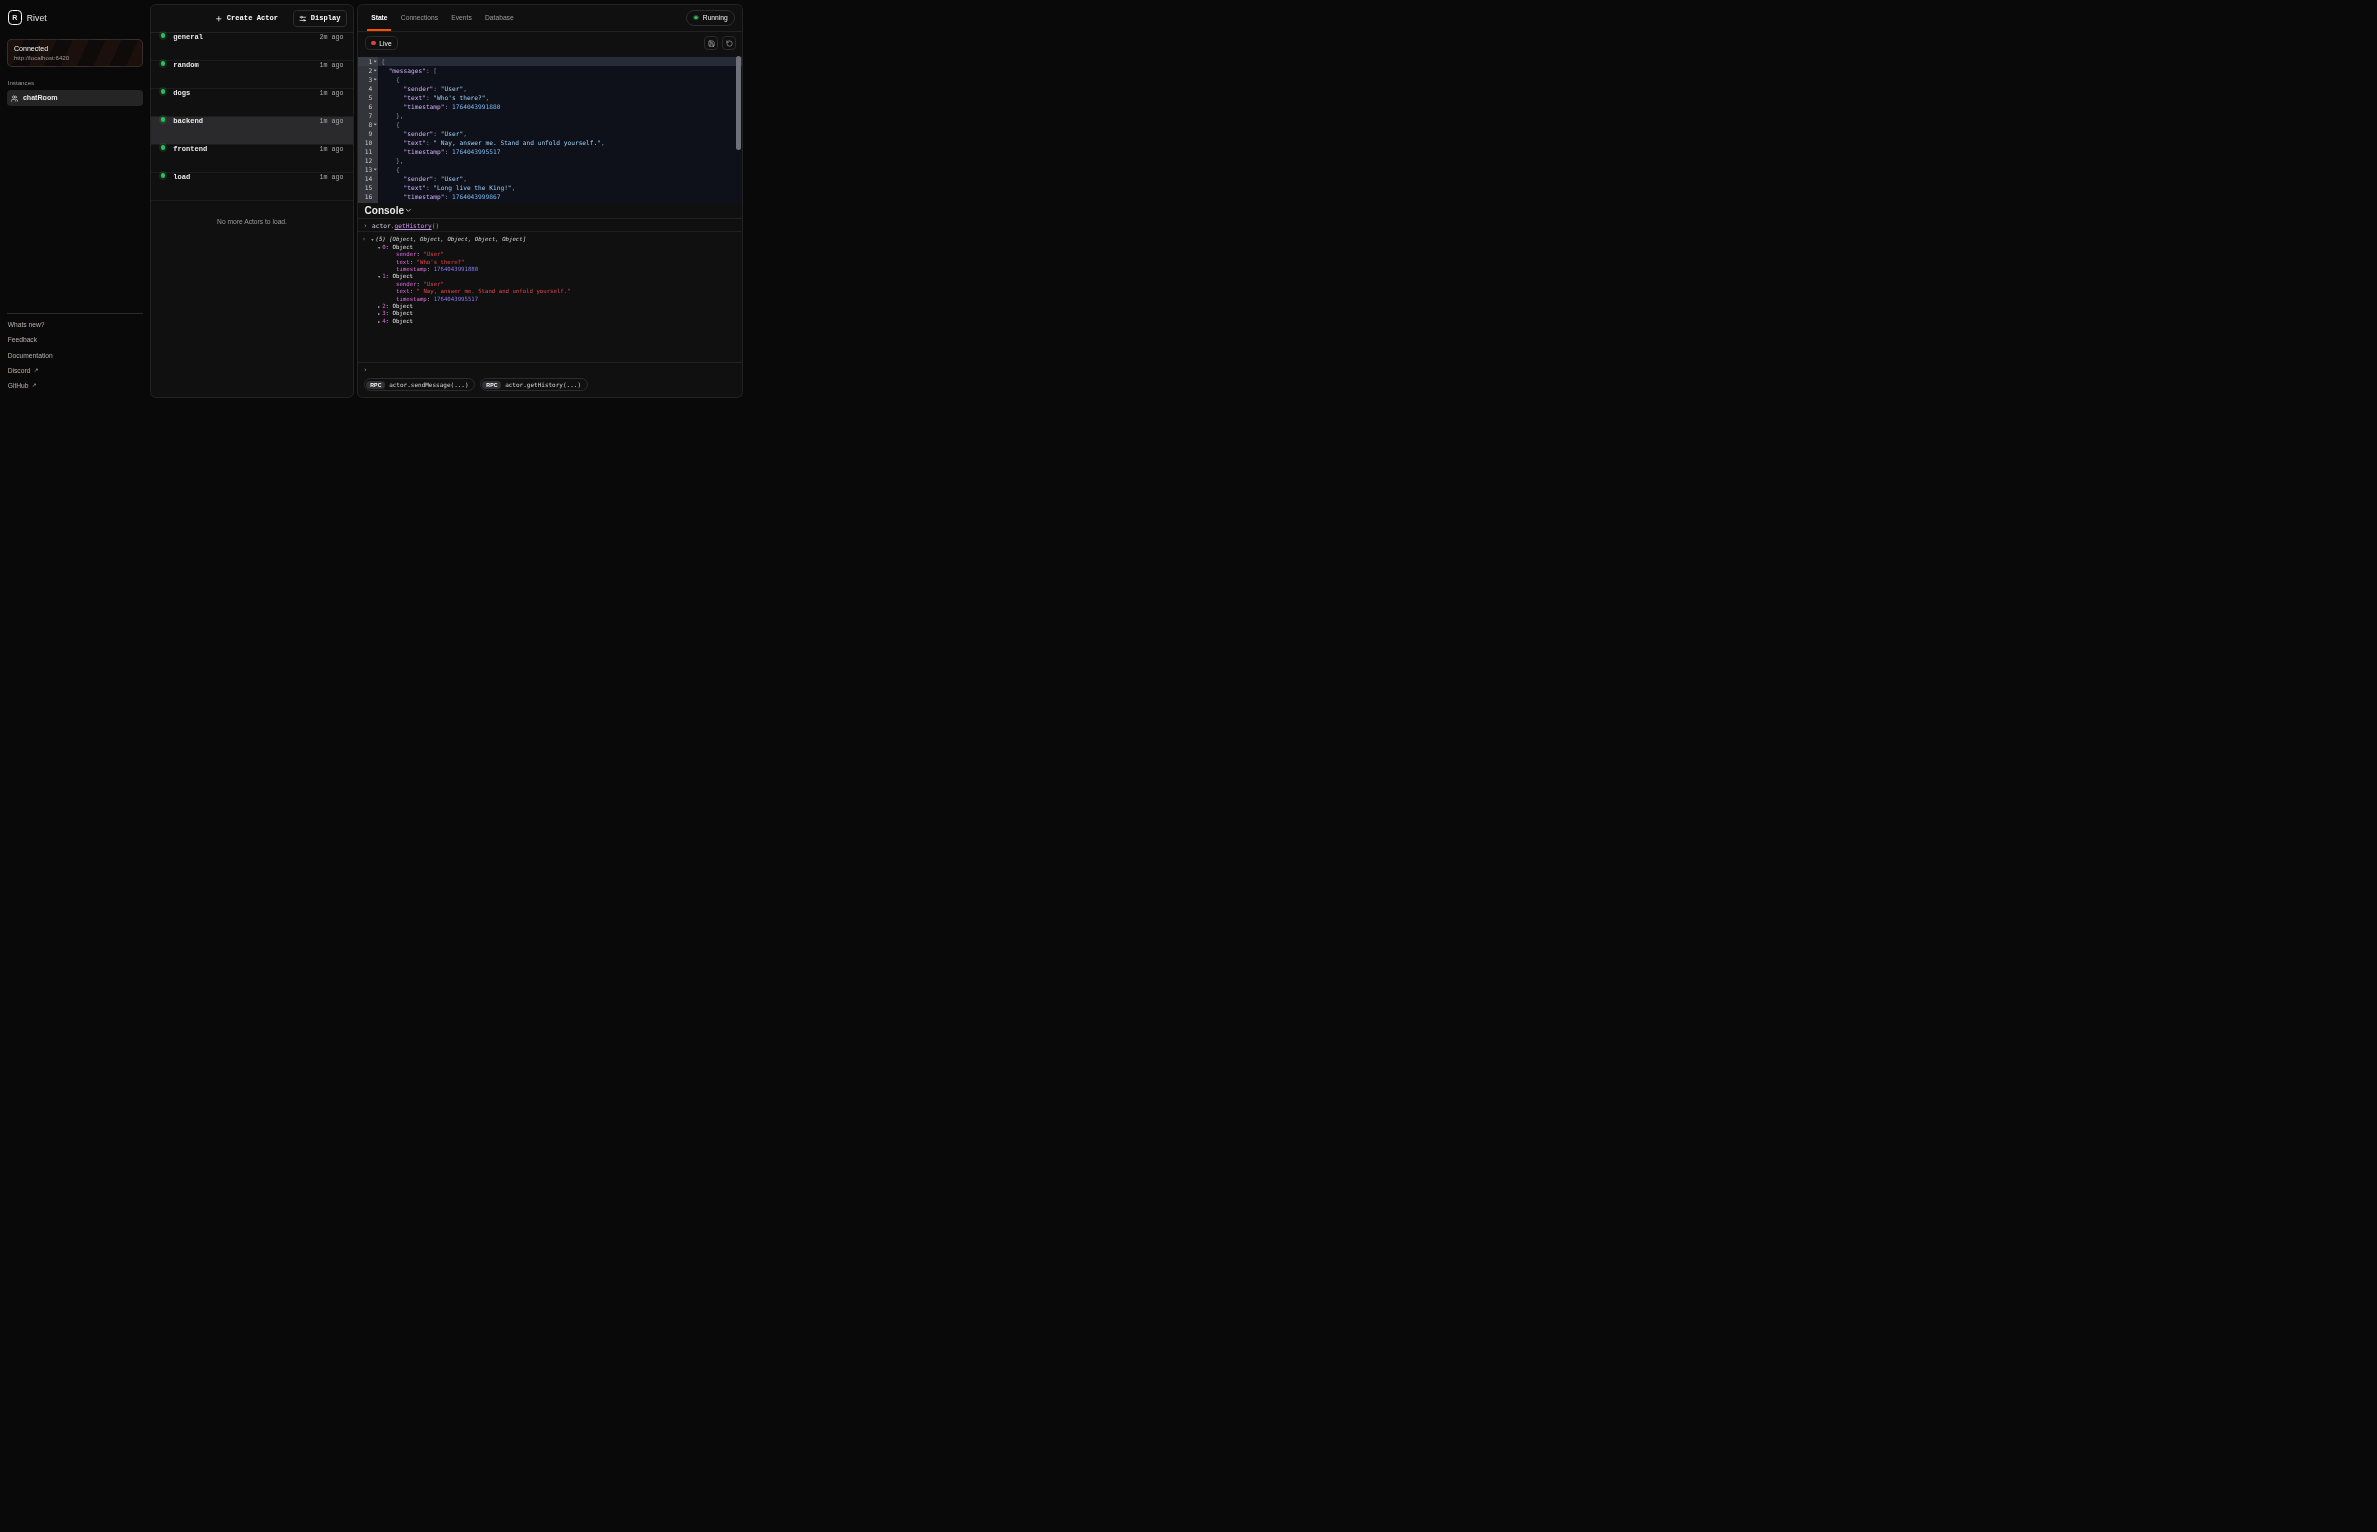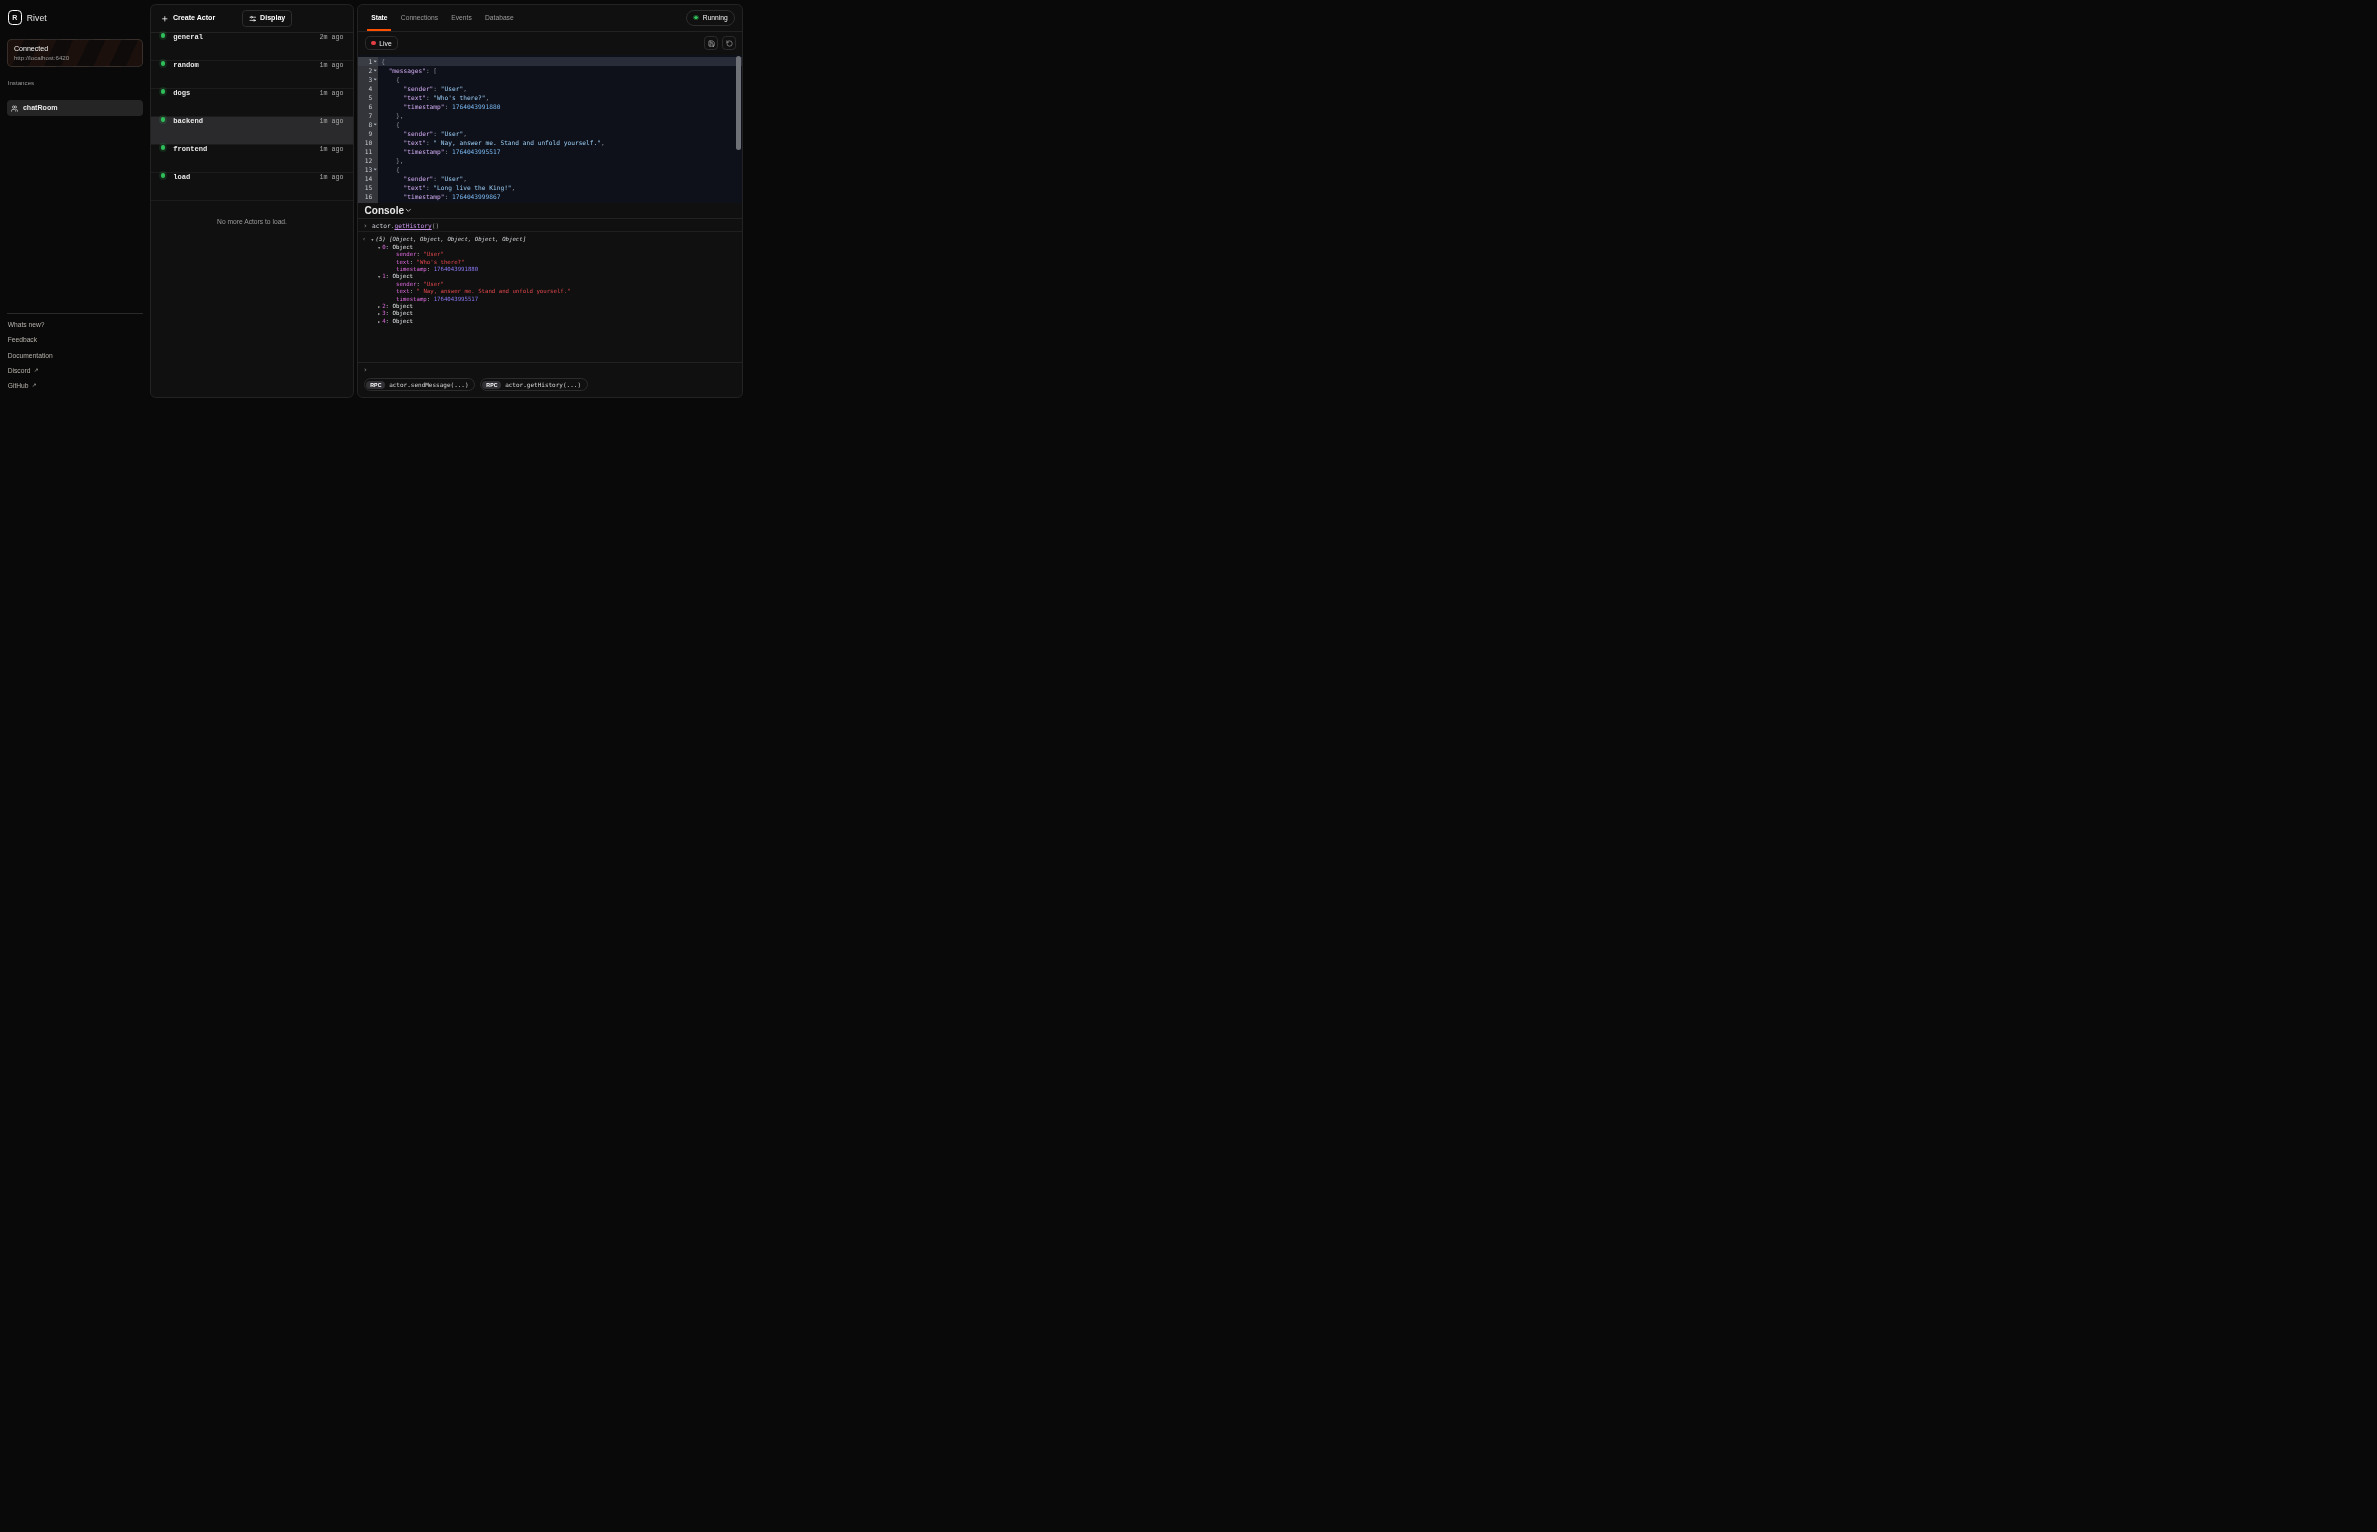--- a/index.html
+++ b/index.html
@@ -12,35 +12,35 @@
   .brand { display:flex; align-items:center; gap:4.8px; padding:3.8px 1px; cursor:pointer; }
   .brand-box { width:14.3px; height:14.3px; border:1.2px solid #fff; border-radius:4.3px;
     display:flex; align-items:center; justify-content:center; font-weight:800; font-size:7.1px; }
   .brand-name { font-size:8.6px; font-weight:400; letter-spacing:0.1px; }
   .conn-card { margin-top:10.5px; border:0.5px solid rgba(255,255,255,.13); border-radius:4.8px;
     padding:4.8px 6.2px; background:repeating-linear-gradient(115deg,#1b100b 0 14.3px,#0f0b0a 14.3px 29.5px); }
   .conn-status { font-size:7.1px; color:#f2f2f2; }
   .conn-url { font-size:6.2px; color:#9b9b9b; margin-top:1.4px; }
   .section-label { margin:12.4px 1px 3.8px; font-size:6.2px; color:#9b9b9b; }
   .instance-item { display:flex; align-items:center; gap:4.3px; background:#252525; border-radius:3.8px;
-    height:16px; padding:0 4.8px; cursor:pointer;margin-top:10px; }
+    height:16px; padding:0 4.8px; cursor:pointer; }
   .instance-item .label { font-size:7.1px; font-weight:600; }
   .sidebar-spacer { flex:1; }
   .sidebar-divider { border-top:0.5px solid #2a2a2a; margin:0 0 4.8px; }
   .foot-link { display:flex; align-items:center; gap:3.3px; font-size:6.7px; color:#b7b2ac;
     padding:2.4px 1px; margin-bottom:3.3px; cursor:pointer; }
   .ext-arrow { font-size:5.7px; color:#b7b2ac; }
 
   
   .card { background:#101010; border:0.5px solid #232323; border-radius:5.7px; margin:3.8px 0; overflow:hidden; }
 
   
   .actors-card { width:204px; flex:none; margin-left:1px; margin-right:1.9px; display:flex; flex-direction:column; }
   .actors-header { height:28px; flex:none; border-bottom:0.5px solid #222; display:flex; align-items:center;
-    justify-content:flex-start; gap:22px; padding:0 5.7px; }
+    justify-content:flex-end; gap:10px; padding:0 5.7px;font-family:Liberation Mono, monospace; }
   .btn-ghost { display:flex; align-items:center; gap:3.8px; font-size:7.1px; font-weight:600; color:#fff;
     background:none; border:none; padding:3.8px 4.8px; cursor:pointer; font-family:inherit; }
   .btn-outline { display:flex; align-items:center; gap:3.8px; font-size:7.1px; font-weight:600; color:#fff;
     background:none; border:0.5px solid #2e2e2e; border-radius:3.8px; padding:3.8px 5.7px; cursor:pointer; font-family:inherit; }
   .actor-row { height:28px; border-bottom:0.5px solid #1c1c1c; display:flex; 
     padding:0 9.5px; cursor:pointer;font-family:Liberation Mono, monospace; }
   .actor-row.selected { background:#2a2a2c; }
   .dot-green { width:4.8px; height:4.8px; border-radius:50%; background:#2fbe5a;
     box-shadow:0 0 0 1.9px rgba(47,190,90,.14); flex:none; }
   .actor-name { font-size:7.1px; font-weight:600; margin-left:8px; }

